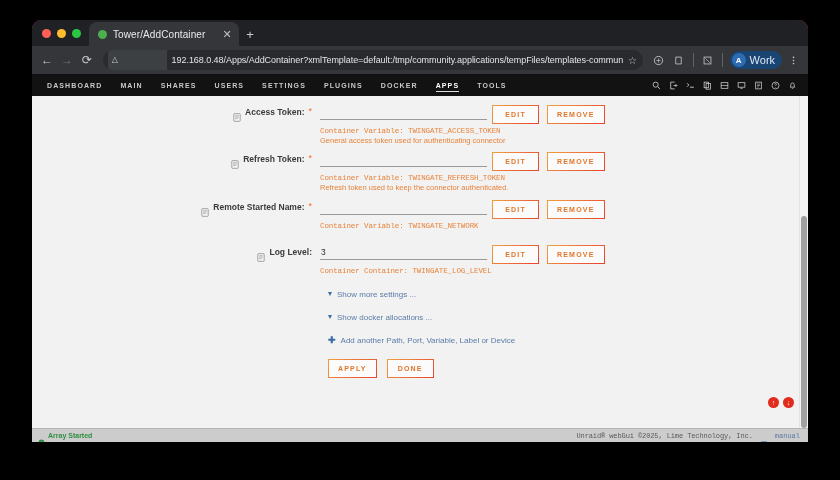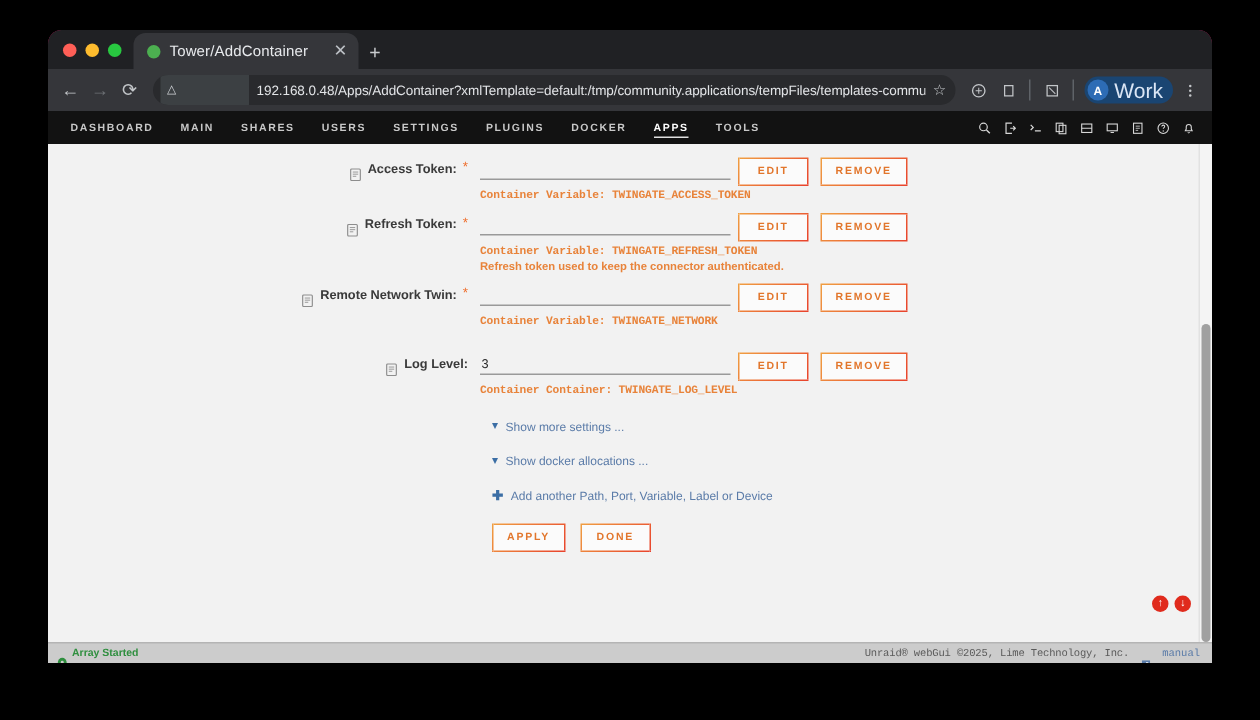--- a/index.html
+++ b/index.html
@@ -138,21 +138,21 @@
     height: 18px;
     padding: 0 7px 0 2px;
     margin-left: 2px;
   }
   .profile-av {
     width: 14px; height: 14px; border-radius: 50%;
     background: #2d6cb5; color: #fff;
     font-size: 8px; font-weight: bold;
     display: flex; align-items: center; justify-content: center;
   }
-  .profile-label { color: #dbe6f5; font-size: 14px; }
+  .profile-label { color: #dbe6f5; font-size: 11px; }
 
   
   .page {
     flex: 1 1 auto;
     background: #f2f2f2;
     position: relative;
     overflow: hidden;
     display: flex;
     flex-direction: column;
   }
@@ -240,21 +240,20 @@
   .fhelp {
     margin-top: 6px;
     line-height: 1.35;
   }
   .fhelp div {
     color: #e8833a;
     font-size: 7.5px;
     font-family: "Liberation Mono", monospace;
     white-space: nowrap;
     letter-spacing: -0.1px;
-    font-weight: bold;
   }
   .fhelp div.desc {
     font-family: "Liberation Sans", sans-serif;
     font-size: 7.5px;
     letter-spacing: 0;
   }
 
   .fbtns { display: flex; gap: 8px; padding-top: 0px; }
   .obtn {
     font-family: "Liberation Sans", sans-serif;
@@ -500,20 +499,21 @@
                   <path d="M3.2 4.2h5.6M3.2 6.4h5.6M3.2 8.6h3.6" stroke="#8d8d8d" stroke-width=".9"></path>
                 </svg>
             </span>
             <span class="lbl">Access Token:</span>
             <span class="req">*</span>
           </div>
           <div class="fctrl">
             <input class="finput" type="text" value="" style="">
             <div class="fhelp">
               <div>Container Variable: TWINGATE_ACCESS_TOKEN</div>
+              <div class="desc">General access token used for authenticating connector</div>
             </div>
           </div>
           <div class="fbtns">
             <div class="obtn">EDIT</div>
             <div class="obtn">REMOVE</div>
           </div>
         </div>
 
         <div class="frow">
           <div class="flabel">
@@ -540,21 +540,21 @@
         </div>
 
         <div class="frow">
           <div class="flabel">
             <span class="doc-ico">
               <svg width="8" height="9" viewBox="0 0 12 14">
                   <rect x="1" y="1" width="10" height="12" rx="1" fill="none" stroke="#8d8d8d" stroke-width="1.2"></rect>
                   <path d="M3.2 4.2h5.6M3.2 6.4h5.6M3.2 8.6h3.6" stroke="#8d8d8d" stroke-width=".9"></path>
                 </svg>
             </span>
-            <span class="lbl">Remote Network Twin:</span>
+            <span class="lbl">Remote Started Name:</span>
             <span class="req">*</span>
           </div>
           <div class="fctrl">
             <input class="finput" type="text" value="" style="">
             <div class="fhelp">
               <div>Container Variable: TWINGATE_NETWORK</div>
             </div>
           </div>
           <div class="fbtns">
             <div class="obtn">EDIT</div>

